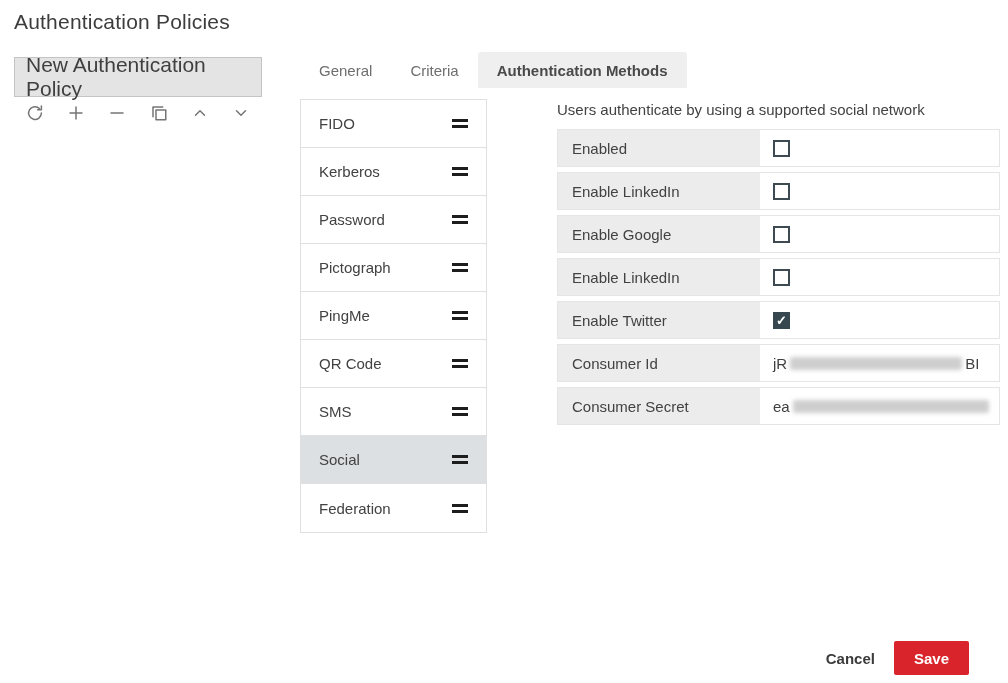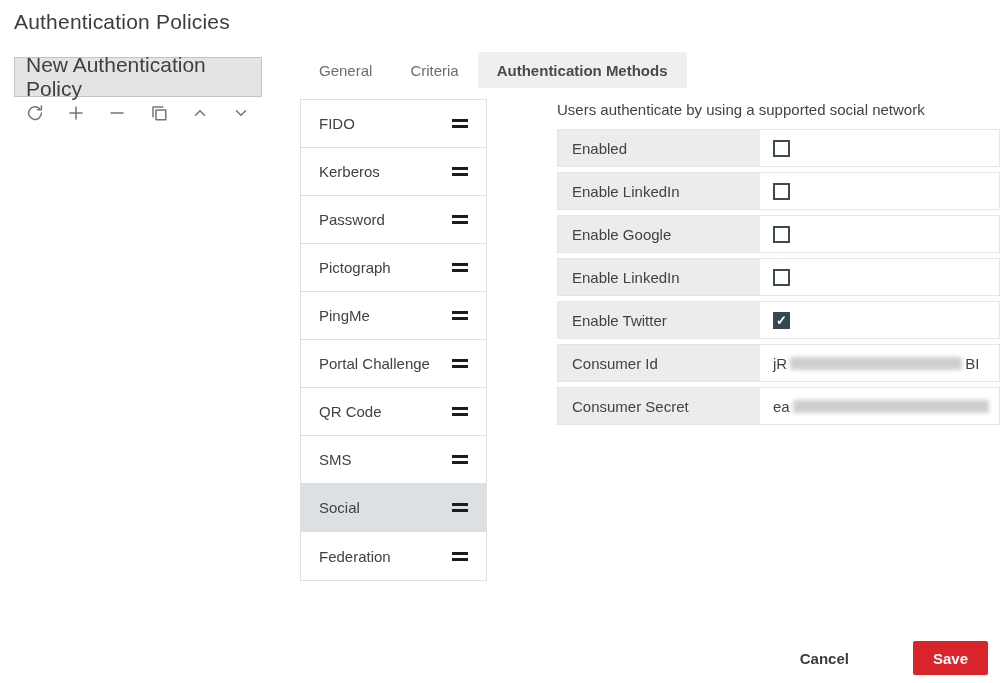--- a/index.html
+++ b/index.html
@@ -45,22 +45,22 @@
   .row-value { flex:1; display:flex; align-items:center; padding-left:13px;
     font-size:15px; color:#3f3f3f; }
   .checkbox { width:17px; height:17px; border:2px solid #3d4a52; background:#fff;
     display:flex; align-items:center; justify-content:center; cursor:pointer;
     font-size:13px; line-height:1; }
   .checkbox.checked { background:#37474f; border-color:#37474f; color:#fff;
     font-weight:700; }
   .redact-blob { display:inline-block; height:13px; background:#c6c6c6;
     border-radius:2px; margin:0 3px; filter:blur(2px); opacity:.85; }
 
-  .footer { position:absolute; top:641px; right:20px; display:flex;
-    align-items:center;gap:45px; }
+  .footer { position:absolute; top:641px; right:39px; display:flex;
+    align-items:center; }
   .cancel-btn { font-family:"Liberation Sans", sans-serif; font-size:15px;
     font-weight:700; color:#3b3b3b; background:none; border:none; margin-right:19px;
     cursor:pointer; }
   .save-btn { font-family:"Liberation Sans", sans-serif; background:#da242b;
     color:#fff; font-weight:700; font-size:15px; border:none; padding:0 20px;
     height:34px; border-radius:2px; cursor:pointer; }
 </style>
 </head>
 <body>
 
@@ -127,24 +127,20 @@
     </div>
     <div class="method-item">
       <span>Pictograph</span>
       <span class="drag-icon"></span>
     </div>
     <div class="method-item">
       <span>PingMe</span>
       <span class="drag-icon"></span>
     </div>
     <div class="method-item">
-      <span>Portal Challenge</span>
-      <span class="drag-icon"></span>
-    </div>
-    <div class="method-item">
       <span>QR Code</span>
       <span class="drag-icon"></span>
     </div>
     <div class="method-item">
       <span>SMS</span>
       <span class="drag-icon"></span>
     </div>
     <div class="method-item selected">
       <span>Social</span>
       <span class="drag-icon"></span>

